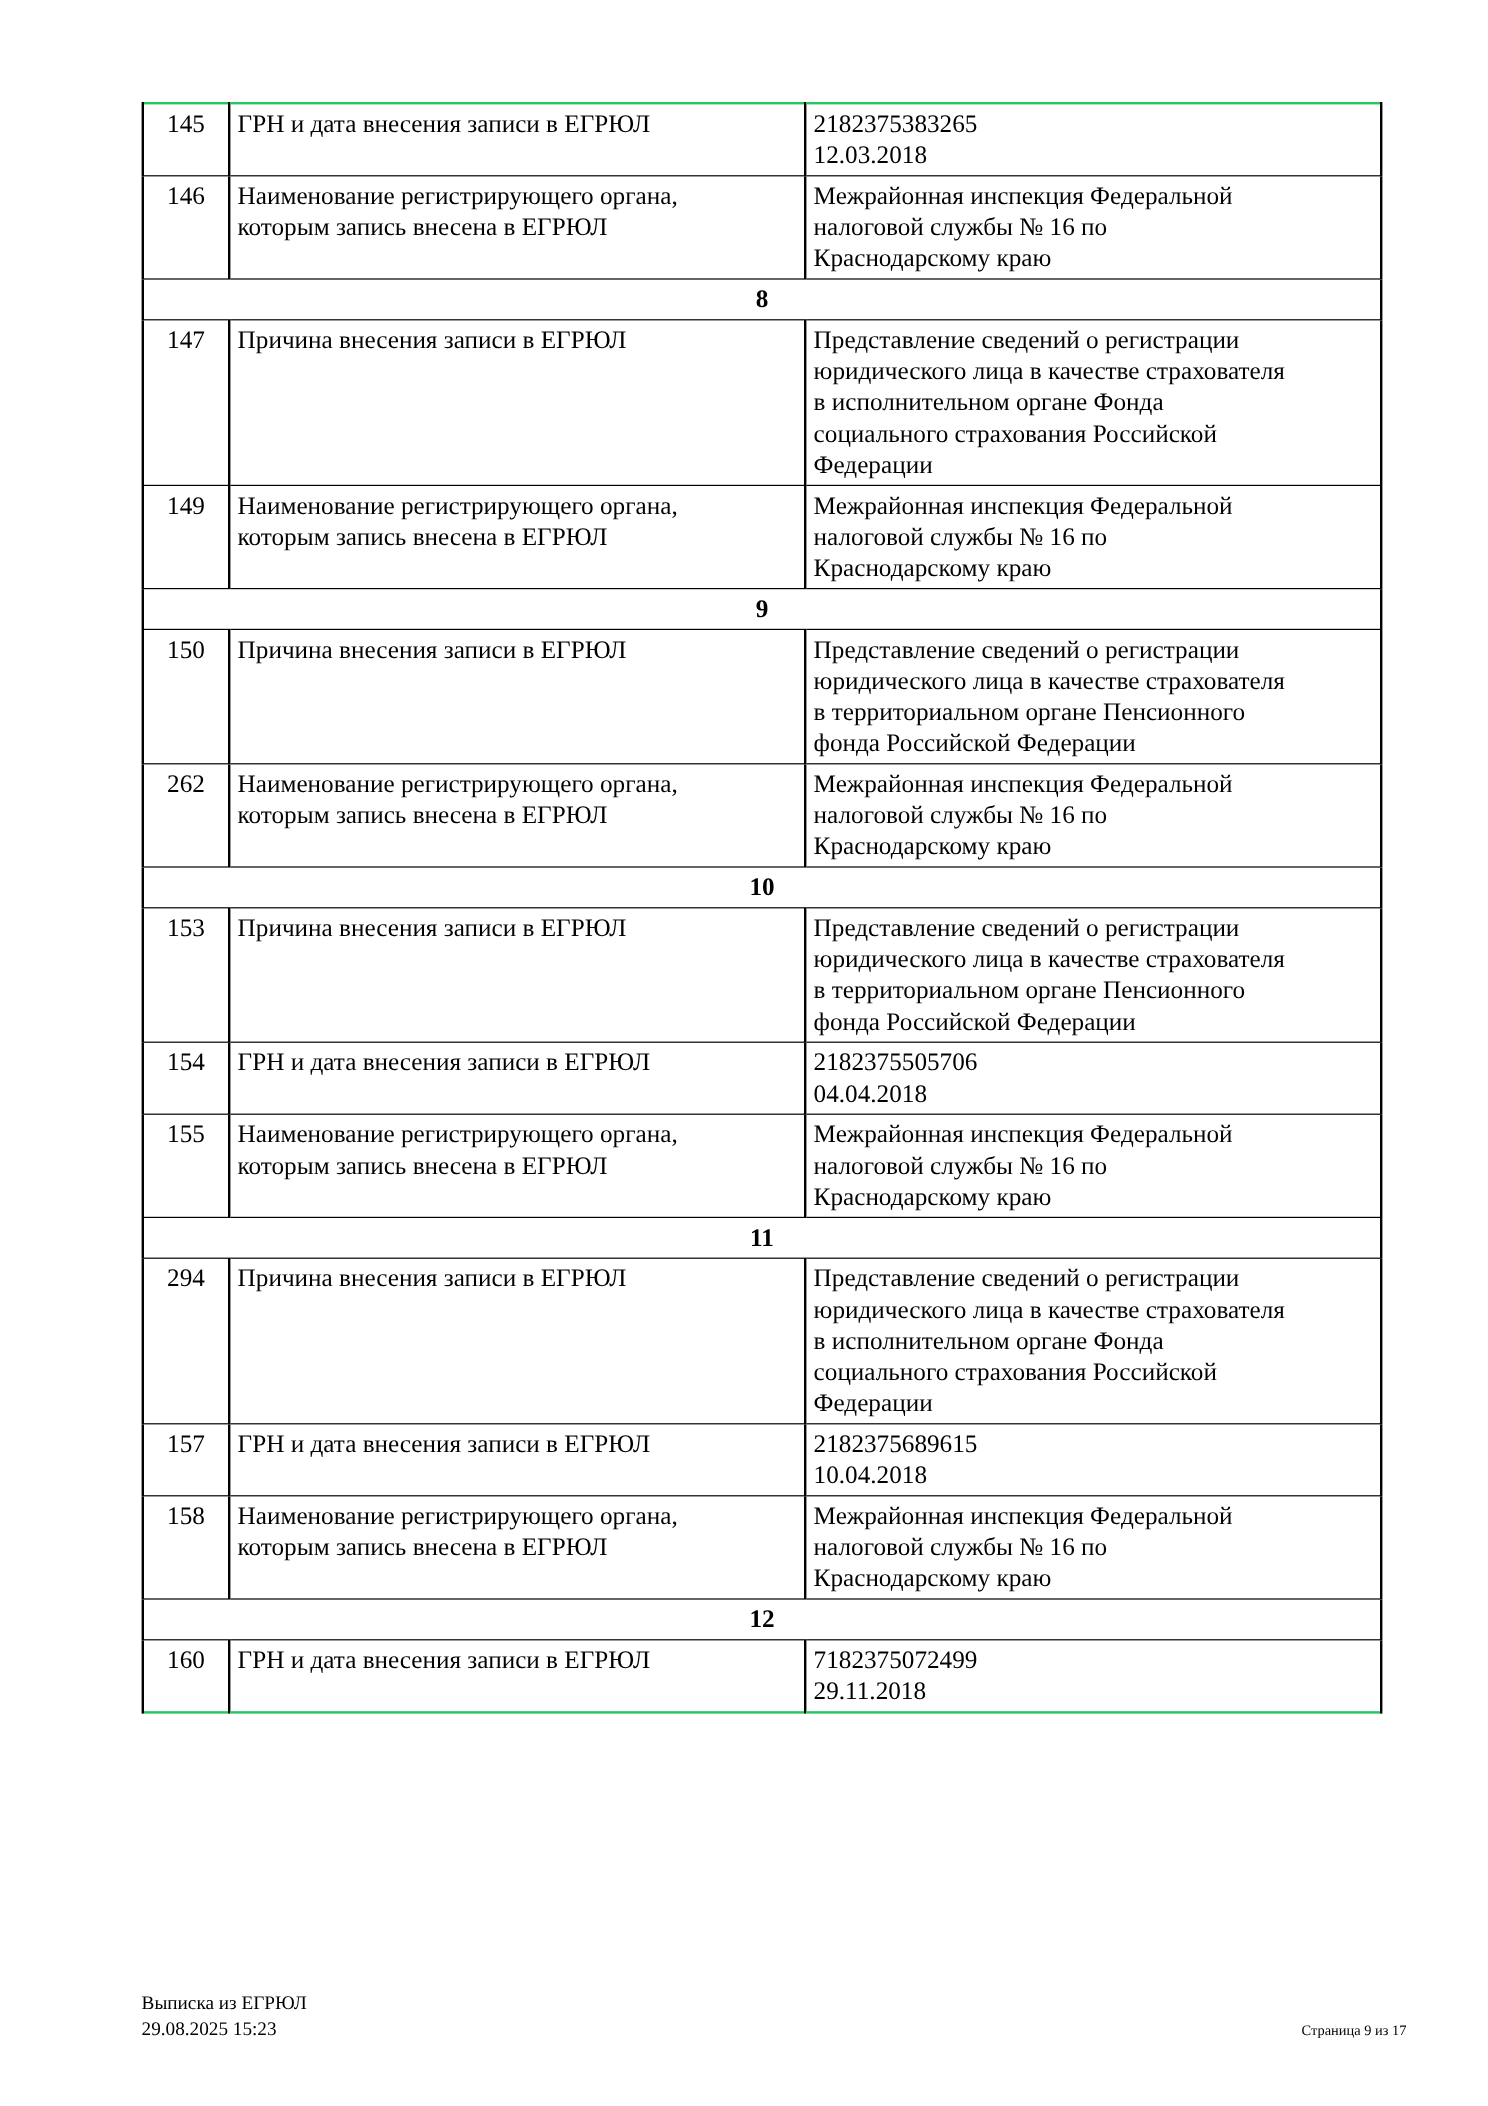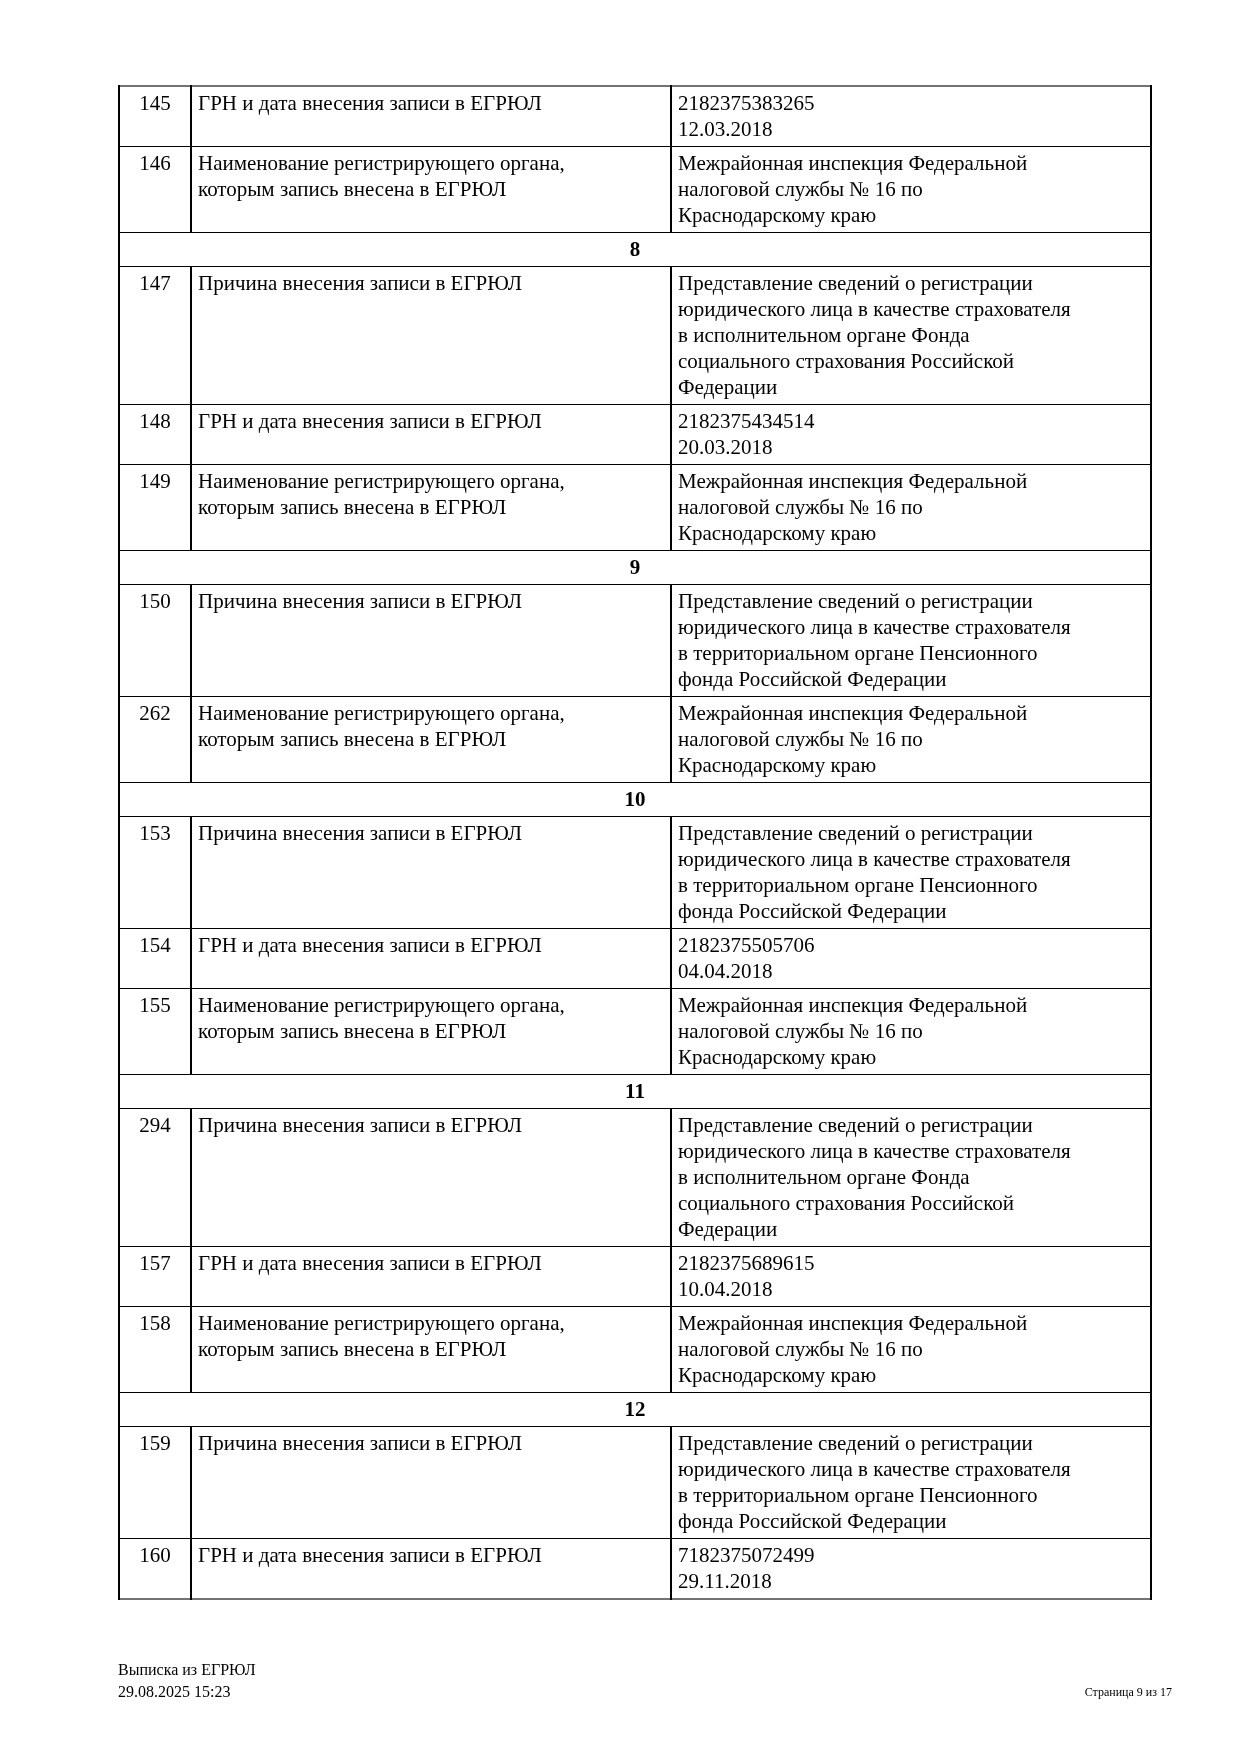--- a/index.html
+++ b/index.html
@@ -19,21 +19,21 @@
     inset: 0;
     background: #ffffff;
   }
   table.egrul-table {
     position: absolute;
     left: 118px;
     top: 85px;
     width: 1032px;
     border-collapse: collapse;
     table-layout: fixed;
-    border: 2px solid #737373;
+    border: 2px solid #22c55e;
   }
   table.egrul-table td {
     border: 1px solid #000000;
     border-left: 2px solid #000000;
     border-right: 2px solid #000000;
     vertical-align: top;
     font-size: 21px;
     line-height: 26px;
     padding: 3px 6px 4px 6px;
     color: #000000;
@@ -112,26 +112,20 @@
         <tr>
           <td class="cell-num">147</td>
           <td class="cell-label">Причина внесения записи в ЕГРЮЛ</td>
           <td class="cell-value">Представление сведений о регистрации
 юридического лица в качестве страхователя
 в исполнительном органе Фонда
 социального страхования Российской
 Федерации</td>
         </tr>
         <tr>
-          <td class="cell-num">148</td>
-          <td class="cell-label">ГРН и дата внесения записи в ЕГРЮЛ</td>
-          <td class="cell-value">2182375434514
-20.03.2018</td>
-        </tr>
-        <tr>
           <td class="cell-num">149</td>
           <td class="cell-label">Наименование регистрирующего органа,
 которым запись внесена в ЕГРЮЛ</td>
           <td class="cell-value">Межрайонная инспекция Федеральной
 налоговой службы № 16 по
 Краснодарскому краю</td>
         </tr>
         <tr>
           <td colspan="3" class="cell-section">9</td>
         </tr>
@@ -197,28 +191,20 @@
         <tr>
           <td class="cell-num">158</td>
           <td class="cell-label">Наименование регистрирующего органа,
 которым запись внесена в ЕГРЮЛ</td>
           <td class="cell-value">Межрайонная инспекция Федеральной
 налоговой службы № 16 по
 Краснодарскому краю</td>
         </tr>
         <tr>
           <td colspan="3" class="cell-section">12</td>
-        </tr>
-        <tr>
-          <td class="cell-num">159</td>
-          <td class="cell-label">Причина внесения записи в ЕГРЮЛ</td>
-          <td class="cell-value">Представление сведений о регистрации
-юридического лица в качестве страхователя
-в территориальном органе Пенсионного
-фонда Российской Федерации</td>
         </tr>
         <tr>
           <td class="cell-num">160</td>
           <td class="cell-label">ГРН и дата внесения записи в ЕГРЮЛ</td>
           <td class="cell-value">7182375072499
 29.11.2018</td>
         </tr>
       </tbody>
   </table>
 

